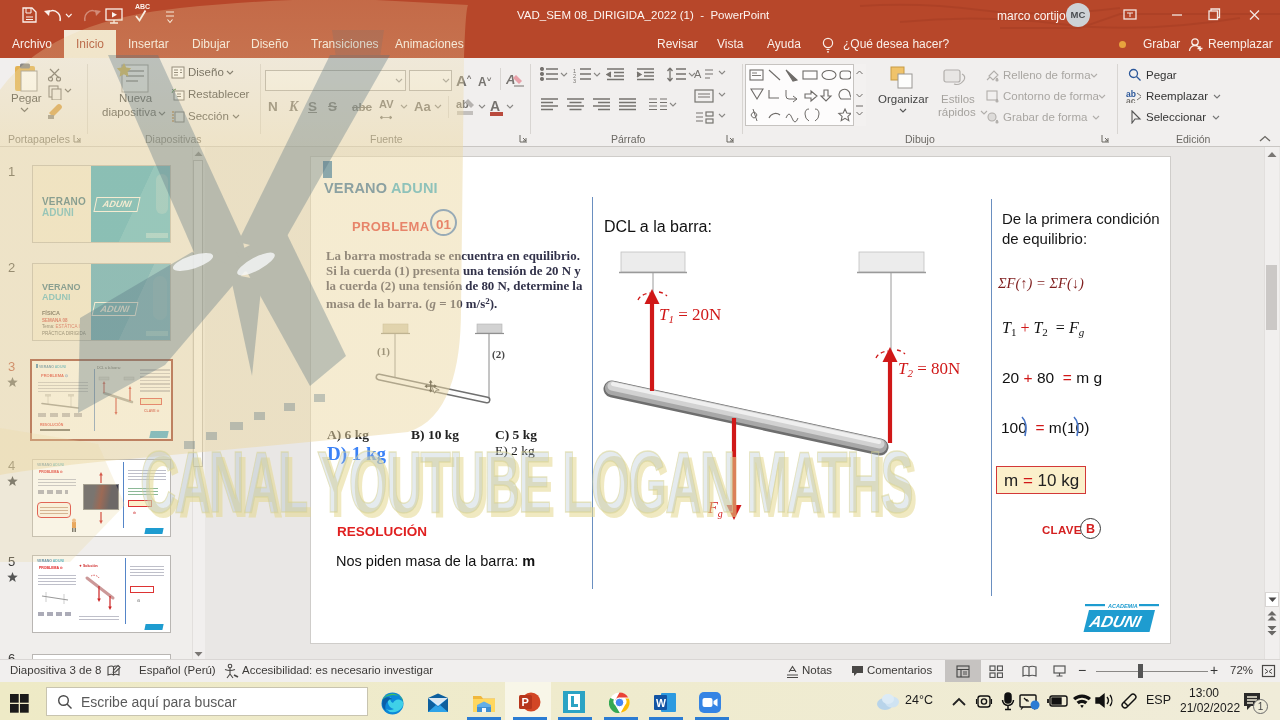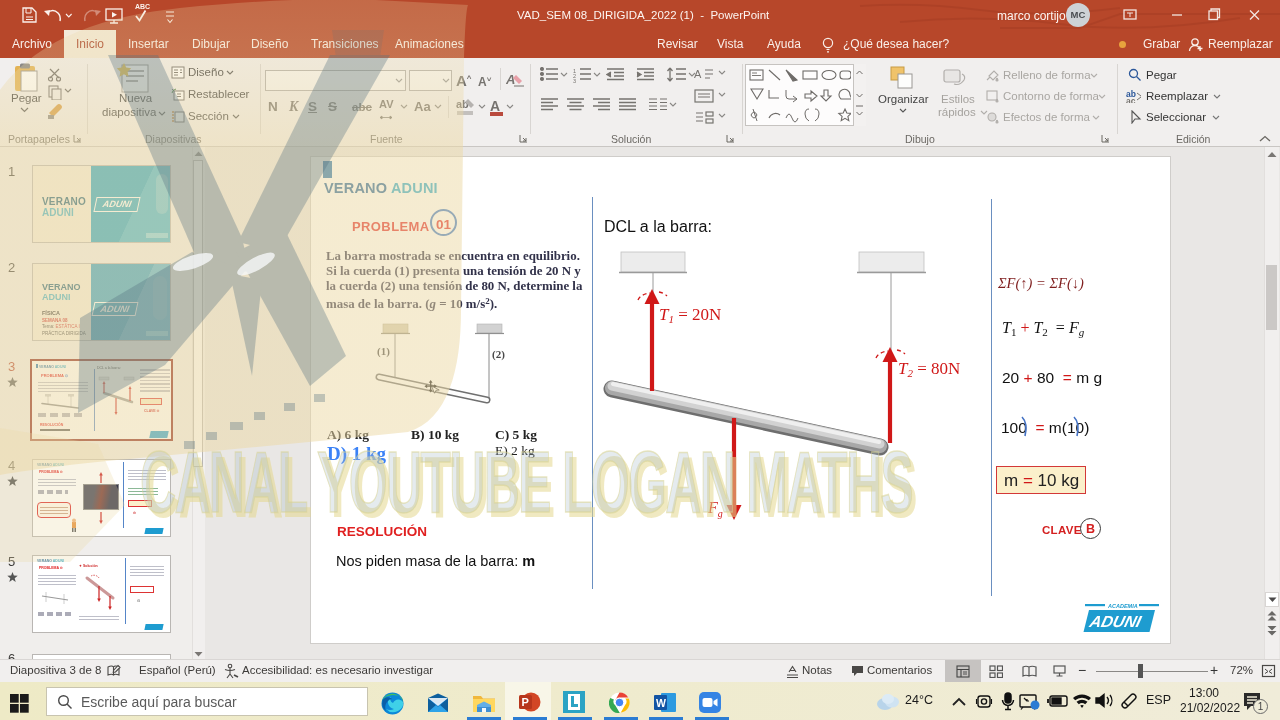--- a/index.html
+++ b/index.html
@@ -91,21 +91,21 @@
   </div>
   <div id="ribbon">
     <div class="gsep" style="left:87px"></div>
       <div class="gsep" style="left:260px"></div>
     <div class="gsep" style="left:530px"></div>
       <div class="gsep" style="left:742px"></div>
     <div class="gsep" style="left:1117px"></div>
     <div class="glabel" style="left:8px">Portapapeles</div>
     <div class="glabel" style="left:145px">Diapositivas</div>
     <div class="glabel" style="left:370px">Fuente</div>
-    <div class="glabel" style="left:611px">Solución</div>
+    <div class="glabel" style="left:611px">Párrafo</div>
     <div class="glabel" style="left:905px">Dibujo</div>
     <div class="glabel" style="left:1176px">Edición</div>
 
     <svg class="abs" style="left:73px;top:76px" width="9" height="9" stroke="#6b6863" fill="none" stroke-width="1">
         <path d="M1 1 v7 h7 M4 4 l3 3 M7 4 v3 h-3"></path>
       </svg>
     <svg class="abs" style="left:519px;top:76px" width="9" height="9" stroke="#6b6863" fill="none" stroke-width="1">
         <path d="M1 1 v7 h7 M4 4 l3 3 M7 4 v3 h-3"></path>
       </svg>
     <svg class="abs" style="left:726px;top:76px" width="9" height="9" stroke="#6b6863" fill="none" stroke-width="1">
@@ -353,21 +353,21 @@
         <path d="M12 10 q2 3 0 3 t0 -3" fill="#b1aeab"></path>
       </svg>
     <div class="abs" style="left:1003px;top:32px;font-size:11.5px;color:#a9a6a2">Contorno de forma</div>
     <svg class="abs" style="left:1098px;top:36px" width="8" height="6" fill="none" stroke="#b1aeab" stroke-width="1.1">
         <path d="M1 1 l3 3 l3 -3"></path>
       </svg>
     <svg class="abs" style="left:985px;top:52px" width="15" height="14" fill="none" stroke="#b1aeab" stroke-width="1.1">
         <circle cx="7" cy="7" r="4" fill="#dddbd9"></circle>
         <path d="M12 10 q2 3 0 3 t0 -3" fill="#b1aeab"></path>
       </svg>
-    <div class="abs" style="left:1003px;top:53px;font-size:11.5px;color:#a9a6a2">Efectos de forma</div>
+    <div class="abs" style="left:1003px;top:53px;font-size:11.5px;color:#a9a6a2">Grabar de forma</div>
     <svg class="abs" style="left:1092px;top:57px" width="8" height="6" fill="none" stroke="#b1aeab" stroke-width="1.1">
         <path d="M1 1 l3 3 l3 -3"></path>
       </svg>
 
     <svg class="abs" style="left:1128px;top:10px" width="14" height="14" fill="none" stroke="#2b579a" stroke-width="1.3">
         <circle cx="5.5" cy="5.5" r="4"></circle>
         <path d="M8.5 8.5 l4 4"></path>
       </svg>
     <div class="abs" style="left:1146px;top:11px;font-size:11.5px;color:#333">Pegar</div>
     <svg class="abs" style="left:1126px;top:31px" width="17" height="14">
@@ -587,20 +587,21 @@
       <path d="M294 100 l-7.5 15 h15 z" fill="#d01818"></path>
       <path d="M280 111 a15 9 0 0 1 12 -7 M301 103 a14 8 0 0 1 8 4" fill="none" stroke="#d01818" stroke-width="1.3" stroke-dasharray="4 3"></path>
 
       <line x1="138" y1="171" x2="138" y2="259" stroke="#d01818" stroke-width="4.2"></line>
       <path d="M138 273 l-7.5 -15 h15 z" fill="#d01818"></path>
       <text x="63" y="73" font-family="Liberation Serif" font-size="17" font-style="italic" fill="#d01818">T<tspan font-size="11" dy="3">1</tspan><tspan dy="-3" font-style="normal"> = 20N</tspan></text>
       <text x="302" y="127" font-family="Liberation Serif" font-size="17" font-style="italic" fill="#d01818">T<tspan font-size="11" dy="3">2</tspan><tspan dy="-3" font-style="normal"> = 80N</tspan></text>
       <text x="112" y="266" font-family="Liberation Serif" font-size="16" font-style="italic" fill="#d01818">F<tspan font-size="10" dy="4">g</tspan></text>
     </svg>
 
+    <div class="abs" style="left:691px;top:52px;width:170px;font-size:15px;color:#161616;line-height:19.5px">De la primera condición de equilibrio:</div>
     <div class="ser abs" style="left:687px;top:118px;font-size:14.5px;color:#7f1d1d;font-style:italic">ΣF(↑) = ΣF(↓)</div>
     <div class="ser abs" style="left:691px;top:162px;font-size:16px;color:#111"><i>T</i><span style="font-size:11px;vertical-align:-3px">1</span> <span style="color:#d01818"> + </span><i>T</i><span style="font-size:11px;vertical-align:-3px">2</span> &nbsp;= <i>F</i><span style="font-size:11px;vertical-align:-3px;font-style:italic">g</span></div>
     <div class="abs" style="left:691px;top:212px;font-size:15.5px;color:#111">20 <span style="color:#d01818">+</span> 80 &nbsp;<span style="color:#d01818">=</span> m g</div>
     <div class="abs" style="left:690px;top:262px;font-size:15.5px;color:#111">100 &nbsp;<span style="color:#d01818">=</span> m(10)</div>
     <svg class="abs" style="left:700px;top:258px" width="90" height="24" fill="none" stroke="#4472c4" stroke-width="1.6">
         <path d="M11 2 q6 6 3 19"></path>
         <path d="M63 2 q6 6 3 19"></path>
       </svg>
     <div class="abs" style="left:685px;top:309px;width:90px;height:28px;background:#fbf0cb;border:1.6px solid #d33838"></div>
     <div class="abs" style="left:693px;top:314px;font-size:17px;color:#222">m <span style="color:#d01818">=</span> 10 kg</div>

